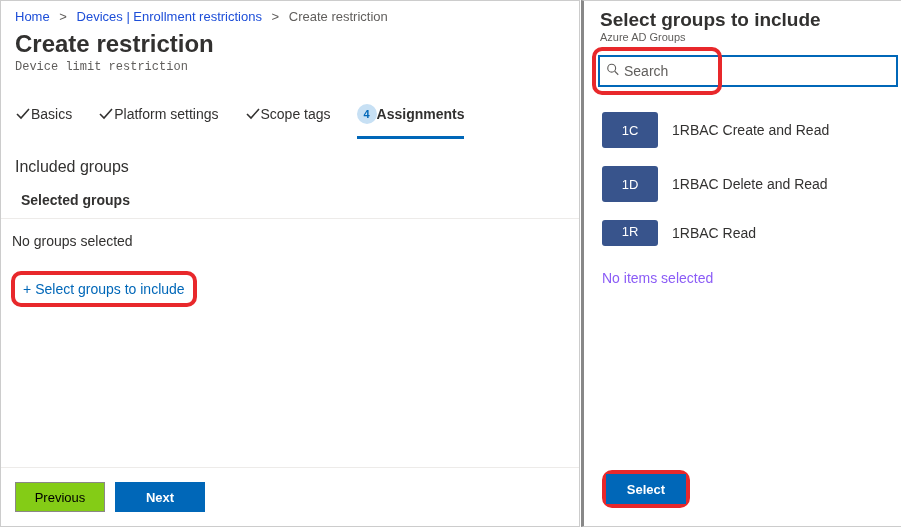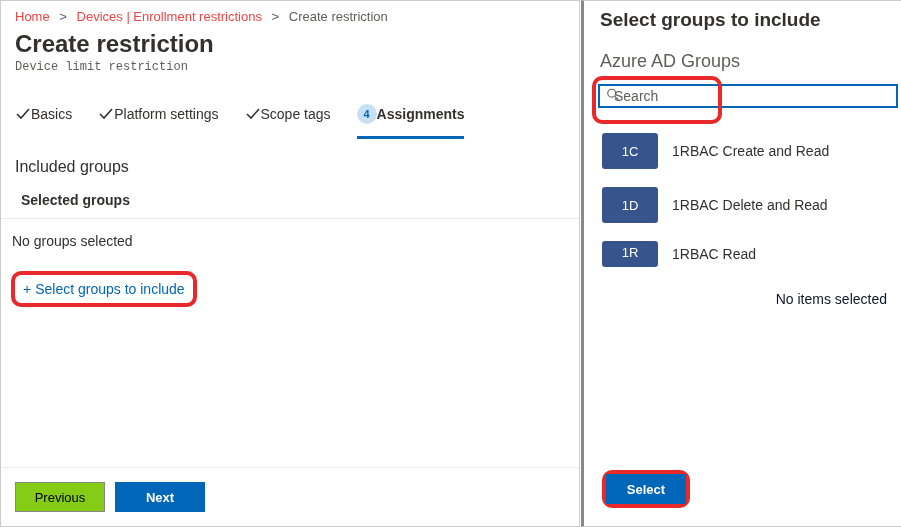--- a/index.html
+++ b/index.html
@@ -21,21 +21,21 @@
     height: 527px;
     border: 1px solid #ccc;
     display: flex;
     flex-direction: column;
   }
   .breadcrumb {
     padding: 8px 14px 6px 14px;
     font-size: 13px;
     color: #605e5c;
   }
-  .breadcrumb .link { color: #ef4444; cursor: pointer; }
+  .breadcrumb .link { color: #1d4ed8; cursor: pointer; }
   .breadcrumb .sep { margin: 0 6px; color: #605e5c; }
   .title-block { padding: 0 14px 14px 14px; }
   .title { font-size: 24px; font-weight: 600; color: #323130; }
   .subtitle { font-size: 12px; color: #605e5c; margin-top: 2px; font-family: Liberation Mono, monospace; }
   .steps {
     display: flex;
     align-items: center;
     padding: 0 14px;
     gap: 26px;
     border-bottom: 1px solid transparent;
@@ -130,38 +130,37 @@
     display: flex;
     flex-direction: column;
     padding-left: 4px;
   }
   .panel-title {
     font-size: 19px;
     font-weight: 600;
     padding: 8px 12px 0 12px;
   }
   .panel-sub {
-    font-size: 18px;
+    font-size: 11px;
     color: #605e5c;
     padding: 0 12px 12px 12px;
-    margin-top: 20px;
   }
   .search-wrap {
     margin: 0 0 0 10px;
     display: inline-block;
   }
   .search-field {
     position: relative;
     width: 300px;
   }
   .search-input {
     width: 100%;
-    height: 24px;
+    height: 32px;
     border: 2px solid #0067b8;
-    padding: 0 8px 0 14px;
+    padding: 0 8px 0 24px;
     font-size: 14px;
     outline: none;
     color: #ef4444;
   }
   .search-input::placeholder { color: #605e5c; }
   .search-icon-pos {
     position: absolute;
     left: 8px; top: 50%; transform: translateY(-50%);
     color: #605e5c;
   }
@@ -195,23 +194,22 @@
     display: flex; align-items:center; justify-content:center;
   }
   .avatar.cut { height: 26px; align-items: flex-start; padding-top:4px; overflow:hidden;}
   .selected-header {
     font-weight: 600;
     padding: 8px 14px 6px 14px;
     border-bottom: 1px solid transparent;
   }
   .selected-empty {
     padding: 18px 14px;
-    color: #0f172a;
+    color: #8b5cf6;
     margin-top: 6px;
-    text-align: right;
   }
   .panel-footer {
     margin-top: auto;
     padding: 12px 14px 18px 14px;
   }
   .select-highlight {
     display: inline-block;
     text-decoration: underline;
   }
 </style>

